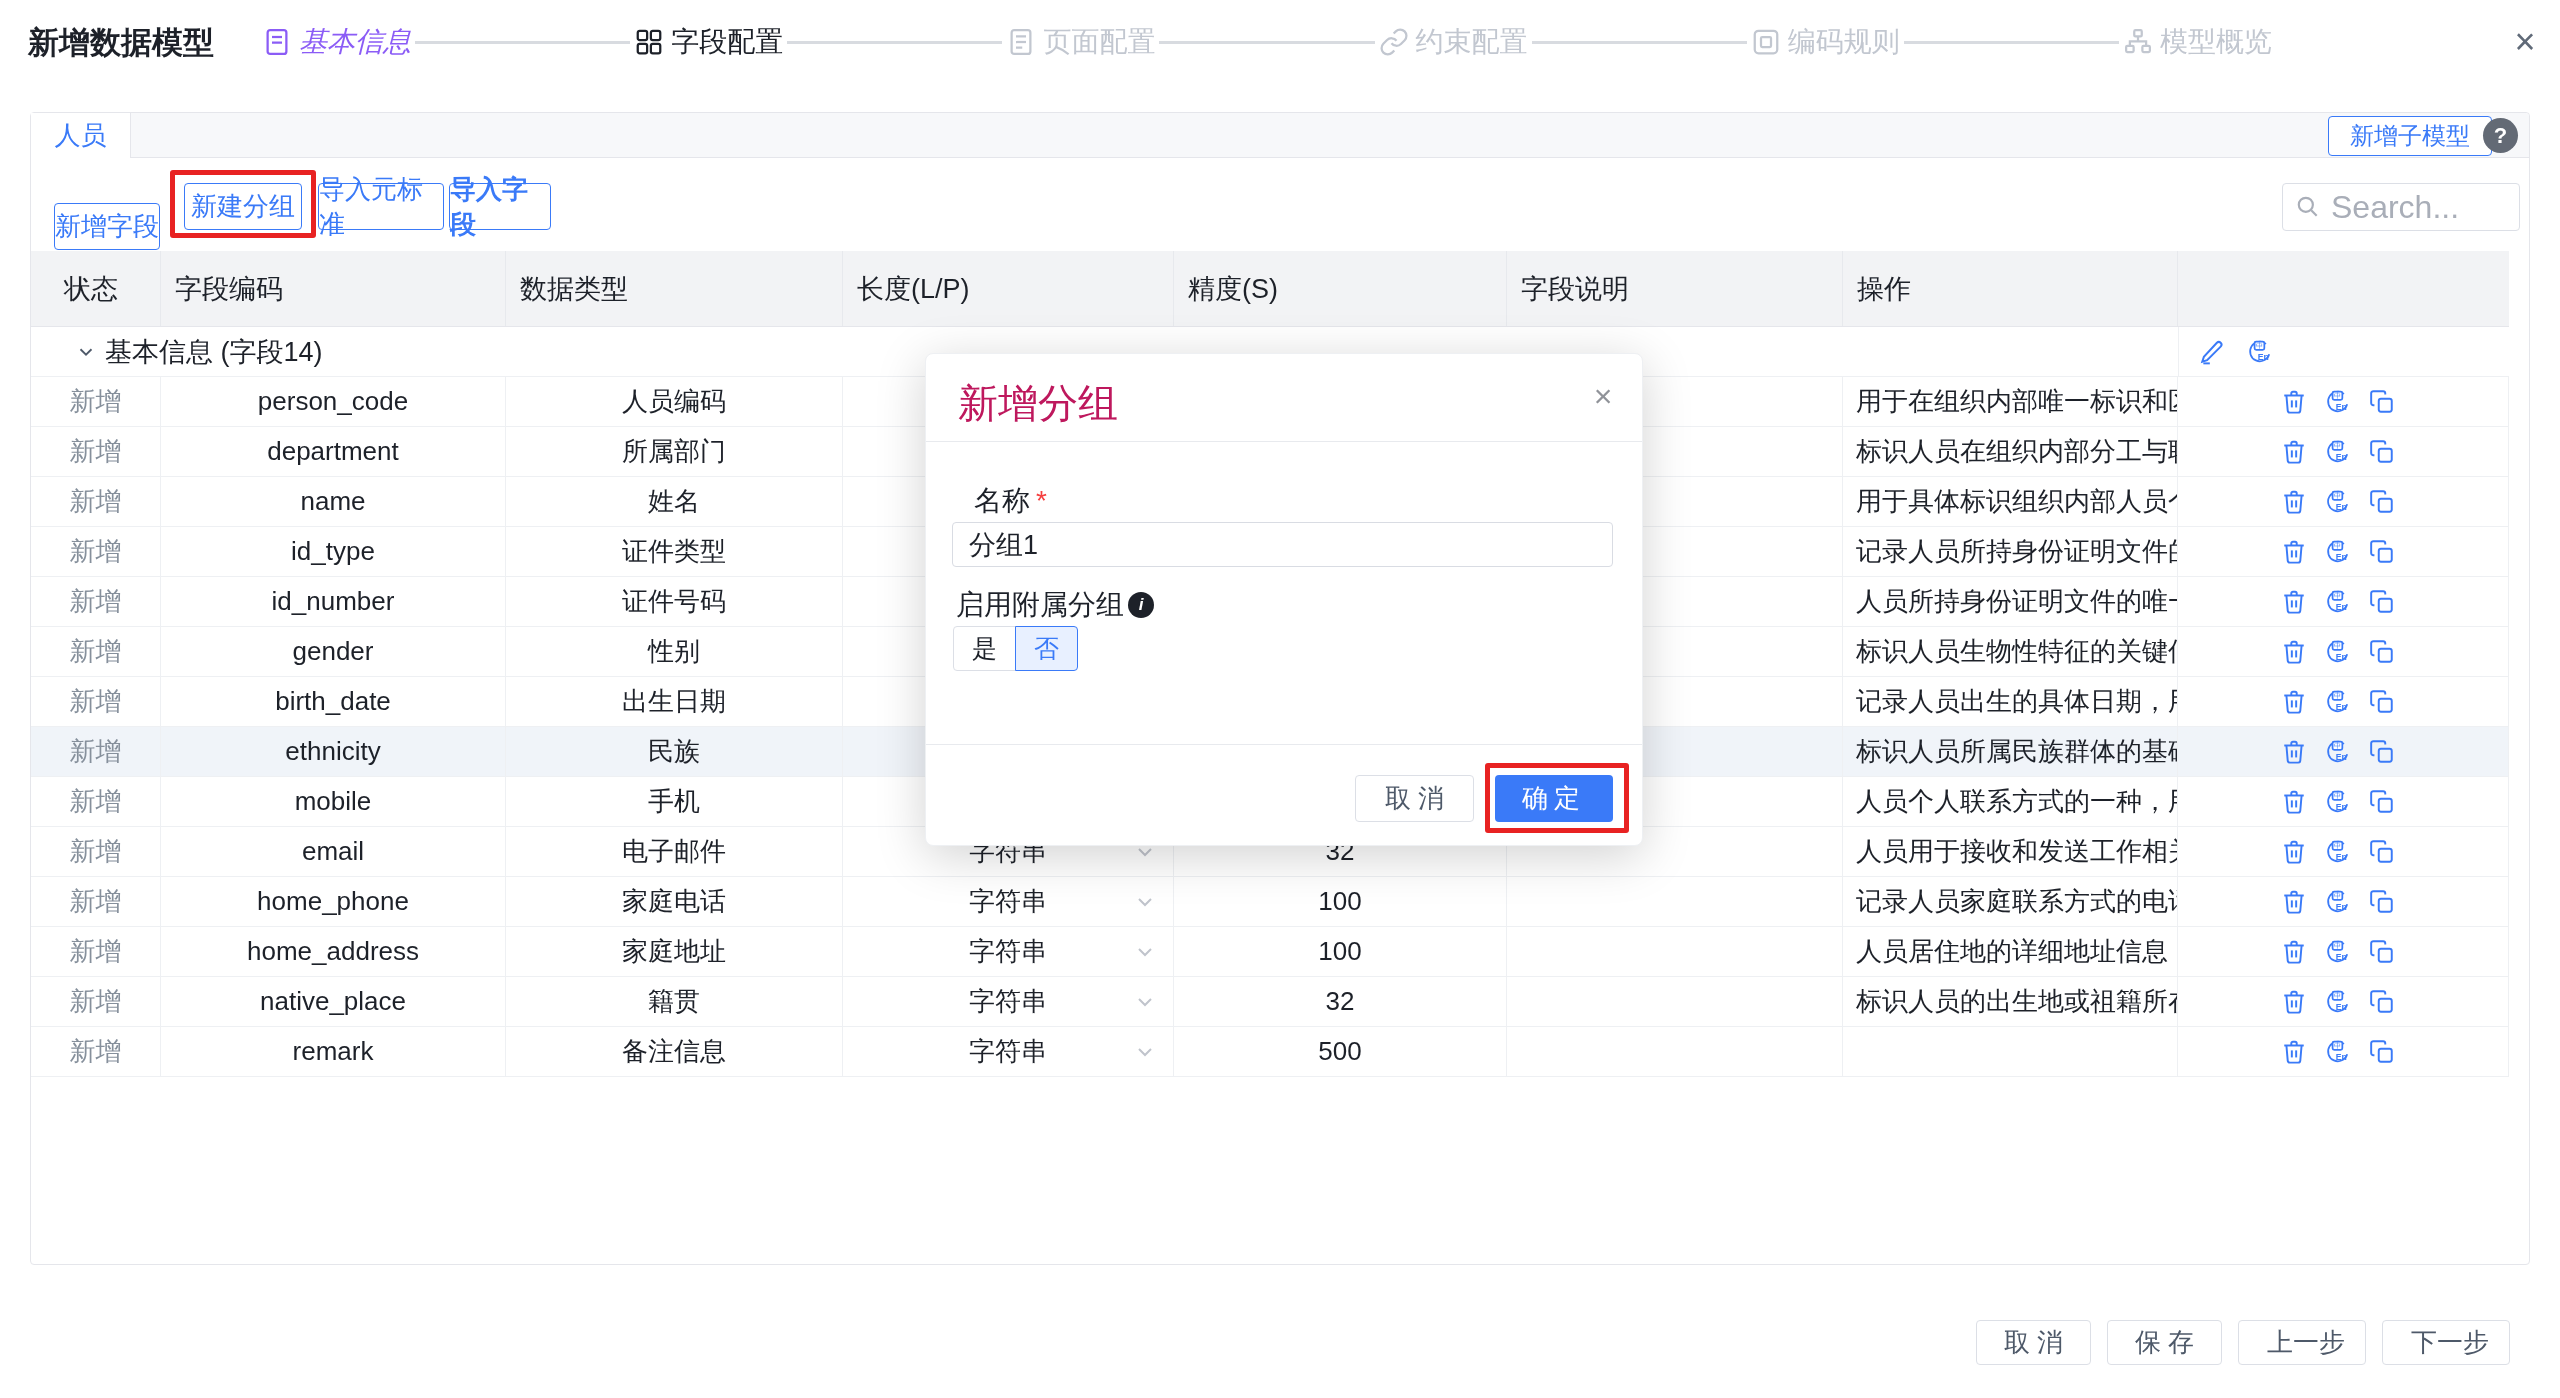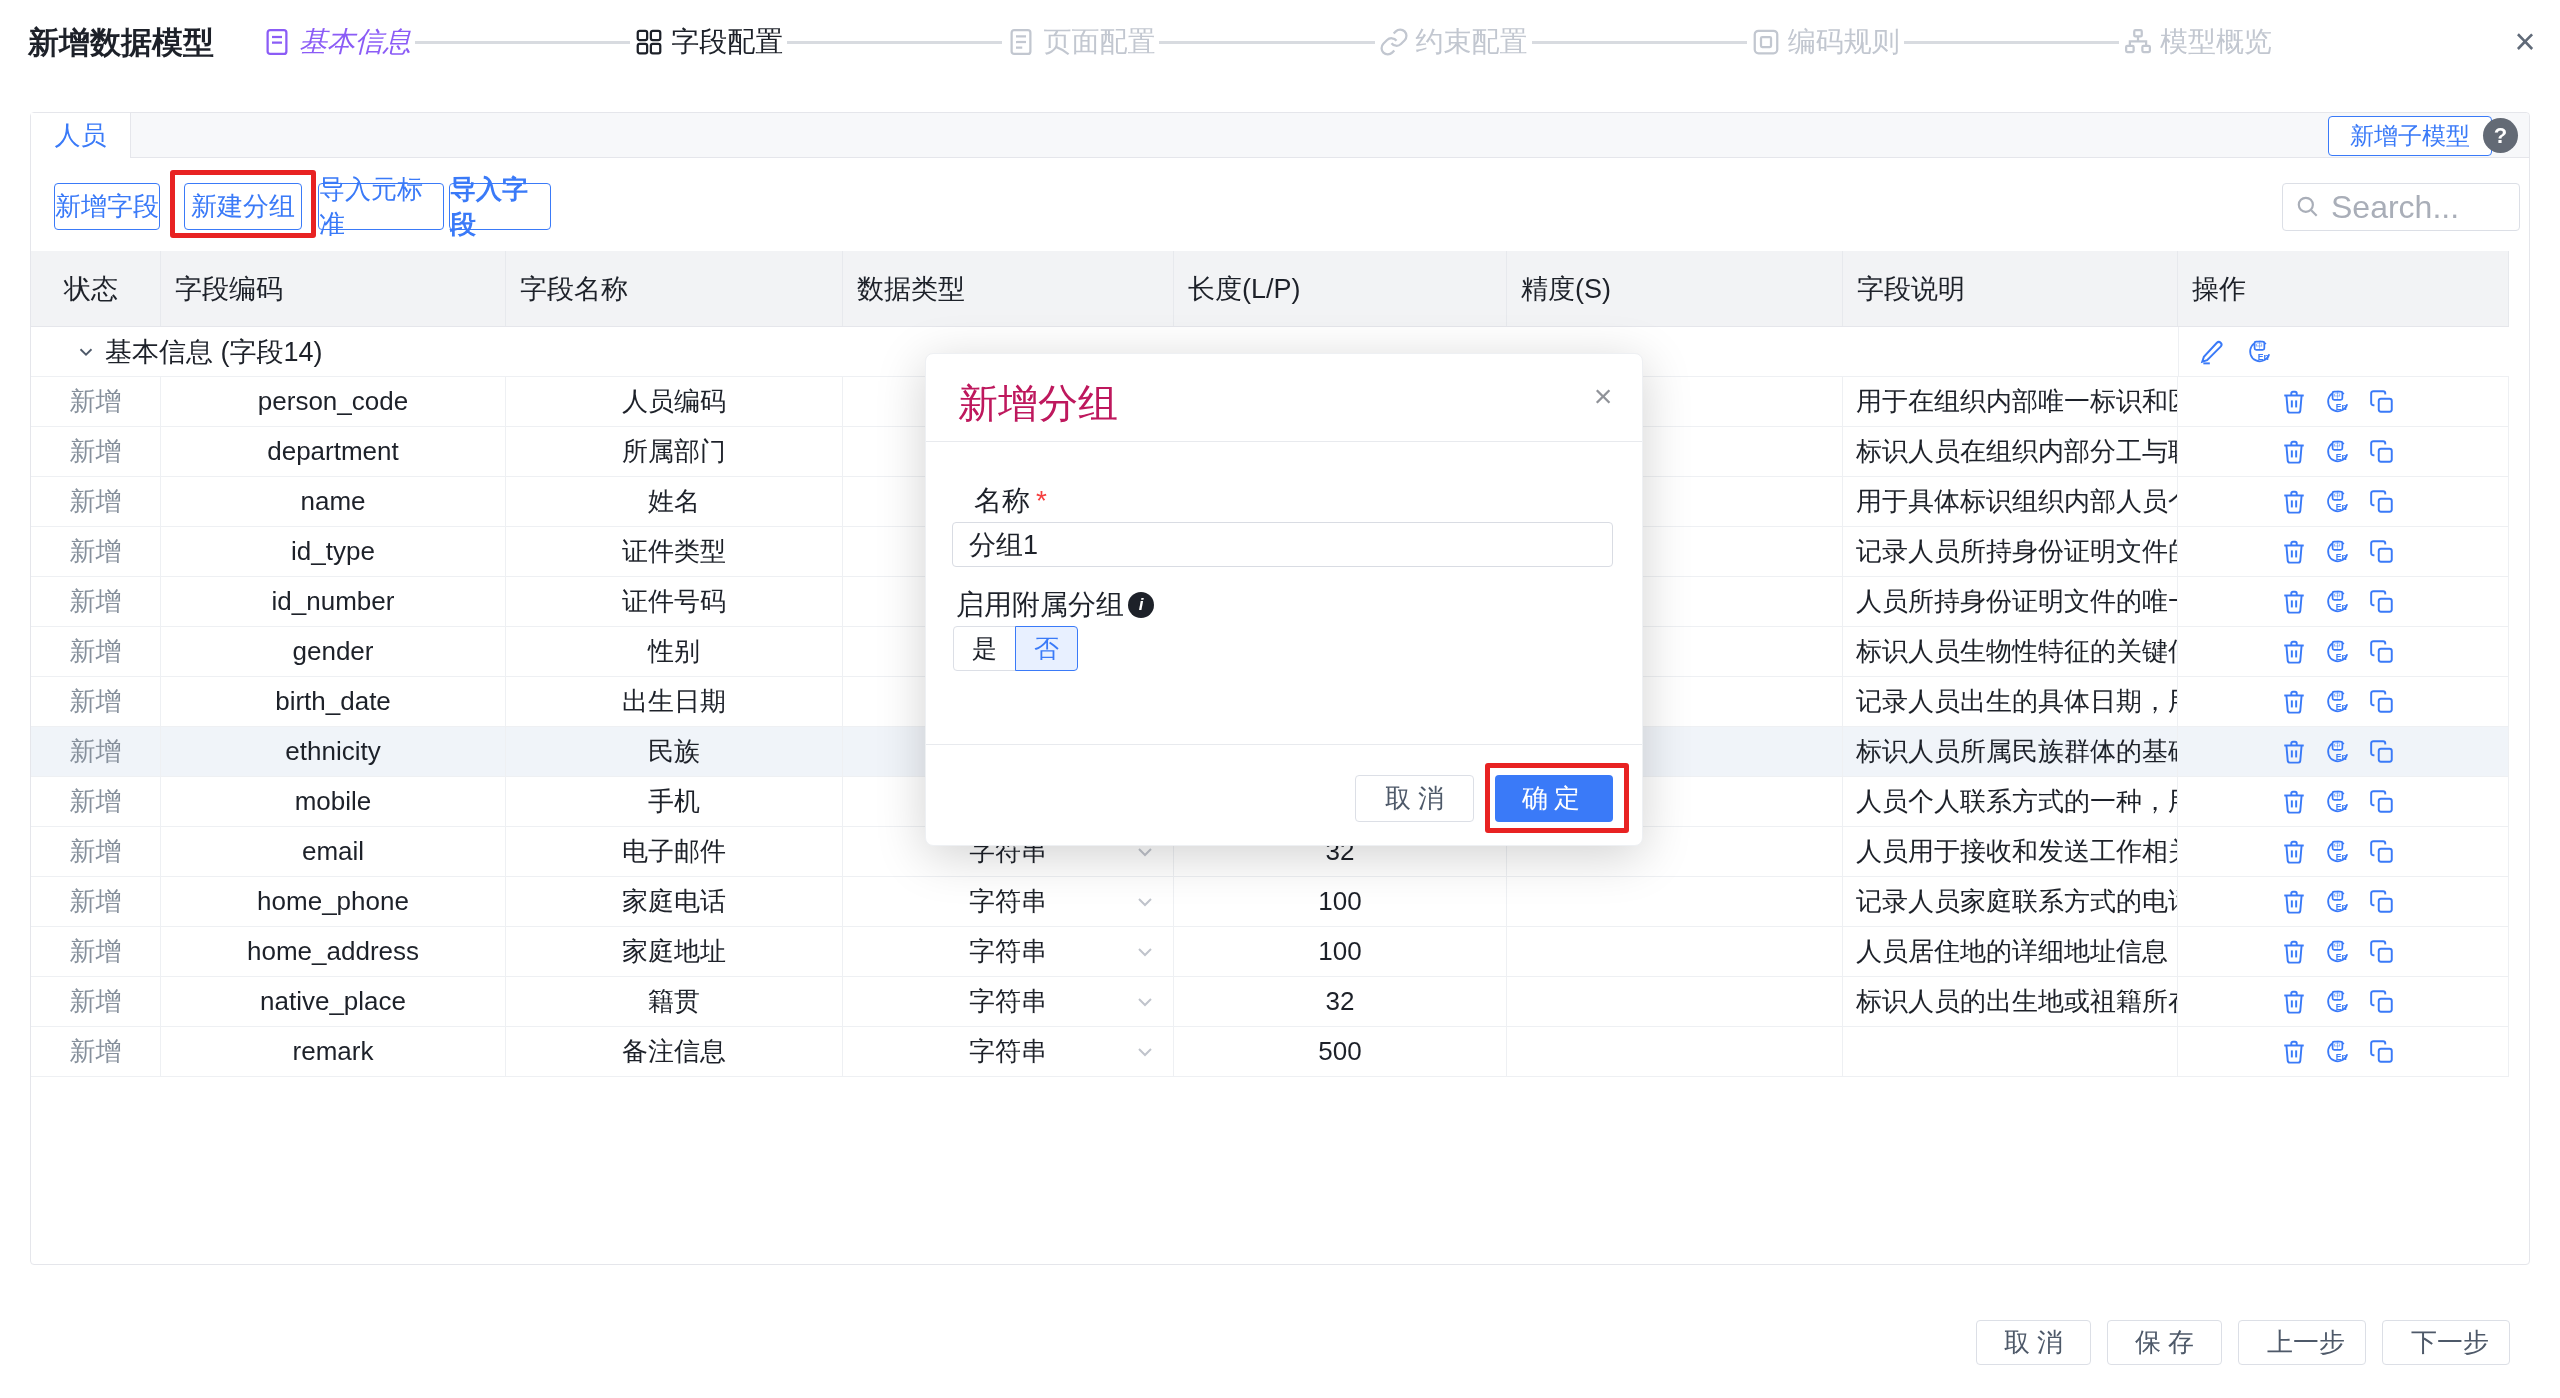--- a/index.html
+++ b/index.html
@@ -23,21 +23,21 @@
   .tabbar{position:absolute;left:0;top:0;width:100%;height:45px;background:#f7f8fa;border-bottom:1px solid #e5e6eb;border-radius:4px 4px 0 0;}
   .tab-active{position:absolute;left:0;top:0;width:100px;height:45px;background:#fff;border-right:1px solid #e5e6eb;
     color:#3a7af8;font-size:26px;display:flex;align-items:center;justify-content:center;}
   .add-sub-btn{position:absolute;left:2297px;top:3px;width:164px;height:40px;border:1px solid #3a7af8;border-radius:4px;
     color:#3a7af8;background:#fff;font-size:24px;display:flex;align-items:center;justify-content:center;cursor:pointer;}
   .help-circle{position:absolute;left:2452px;top:5px;width:35px;height:35px;border-radius:50%;background:#636a75;color:#fff;
     font-size:22px;font-weight:700;display:flex;align-items:center;justify-content:center;cursor:pointer;}
 
   .toolbar-btn{position:absolute;top:70px;height:47px;border:1px solid #3a7af8;border-radius:4px;background:#fff;color:#3a7af8;
     font-size:26px;display:flex;align-items:center;justify-content:center;cursor:pointer;}
-  .tb1{left:23px;width:106px;} .tb2{left:153px;width:118px;} .tb3{left:287px;width:126px;} .tb4{left:418px;width:102px;font-weight:bold;}
+  .tb1{left:23px;width:106px;margin-top:20px;} .tb2{left:153px;width:118px;} .tb3{left:287px;width:126px;} .tb4{left:418px;width:102px;font-weight:bold;}
 
   .search-box{position:absolute;left:2251px;top:70px;width:238px;height:48px;border:1px solid #dcdfe6;border-radius:4px;
     display:flex;align-items:center;padding:0 12px;gap:8px;background:#fff;}
   .search-box input{border:none;outline:none;width:100%;font-size:32px;color:#1d2129;background:transparent;}
   .search-box input::placeholder{color:#a9aeb8;}
   .search-ic{width:26px;height:26px;color:#a9aeb8;flex:0 0 auto;}
 
   
   .table{position:absolute;left:0px;top:138px;width:2478px;}
   .thead,.trow{display:grid;grid-template-columns:130px 345px 337px 331px 333px 336px 335px 331px;}
@@ -180,21 +180,20 @@
           <circle cx="10" cy="10" r="6.5"></circle>
           <line x1="15" y1="15" x2="20" y2="20"></line>
         </svg>
       <input placeholder="Search..." style="">
     </div>
 
     <div class="table">
       <div class="thead">
         <div class="th">状态</div>
         <div class="th">字段编码</div>
-        <div class="th">字段名称</div>
         <div class="th">数据类型</div>
         <div class="th">长度(L/P)</div>
         <div class="th">精度(S)</div>
         <div class="th">字段说明</div>
         <div class="th">操作</div>
       </div>
 
       <div class="group-row">
         <span class="group-toggle">
           <svg width="22" height="22" viewBox="0 0 24 24" fill="none" stroke="currentColor" stroke-width="2">

